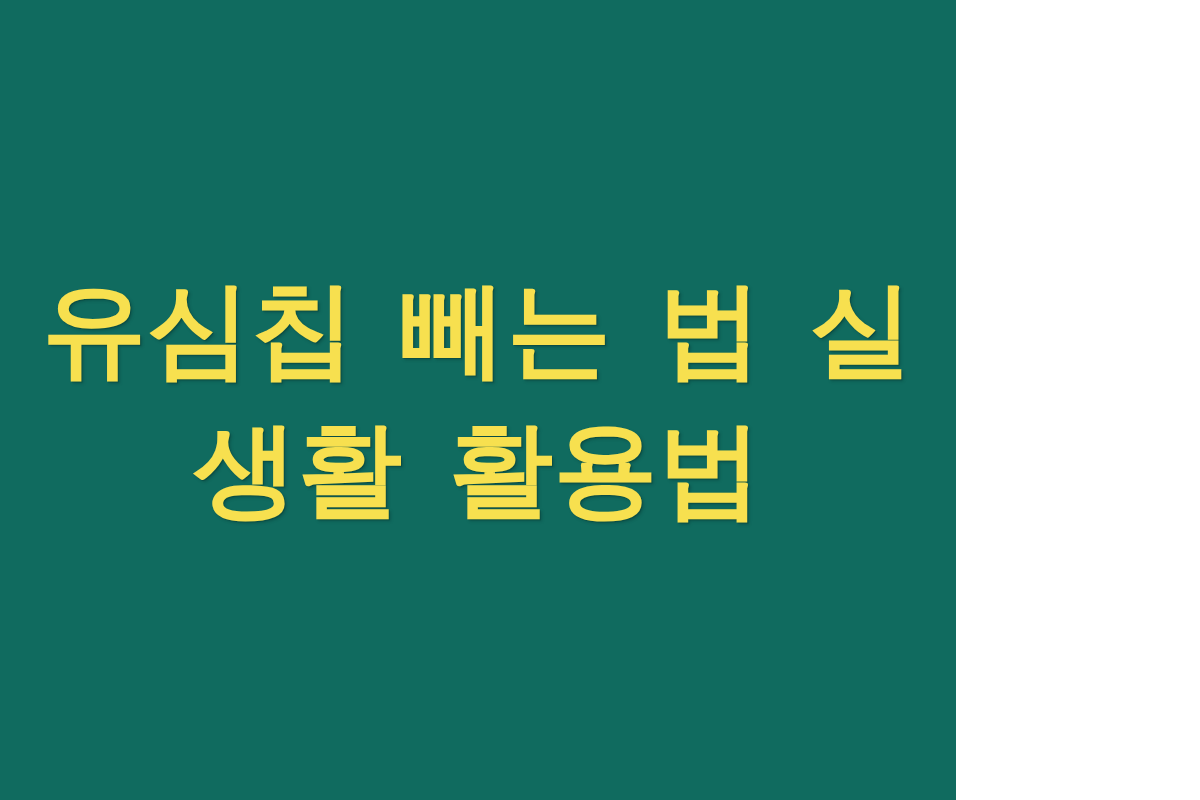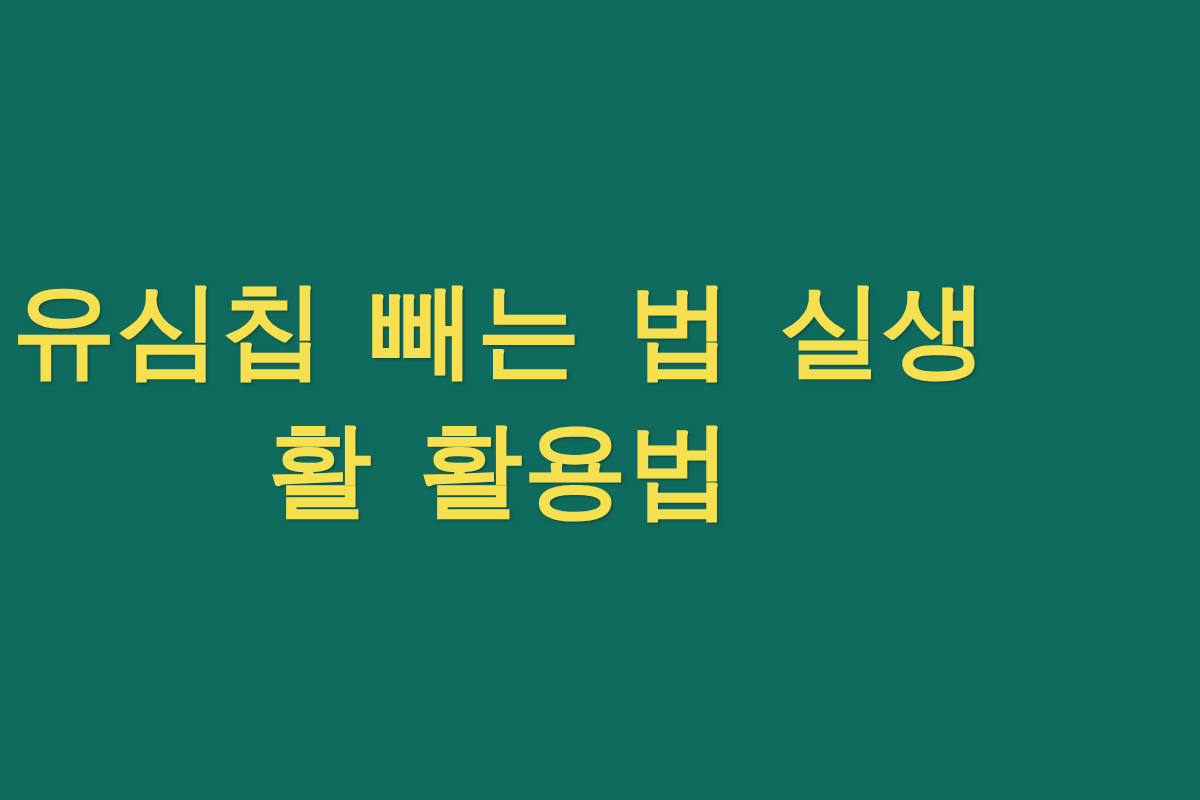--- a/index.html
+++ b/index.html
@@ -11,26 +11,26 @@
   body {
     width: 1200px;
     height: 800px;
     overflow: hidden;
     font-family: "DejaVu Sans", "Liberation Sans", sans-serif;
   }
 
   
   .banner {
     position: relative;
-    width: 1200px;
+    width: 956px;
     height: 800px;
     box-sizing: border-box;
     display: flex;
     align-items: center;
-    justify-content: flex-start;
+    justify-content: flex-end;
     background-color: #106B5F;
     overflow: hidden;
   }
 
   
   .headline-block {
     width: 1000px;
     margin: 0;
     padding: 0;
     text-align: center;

